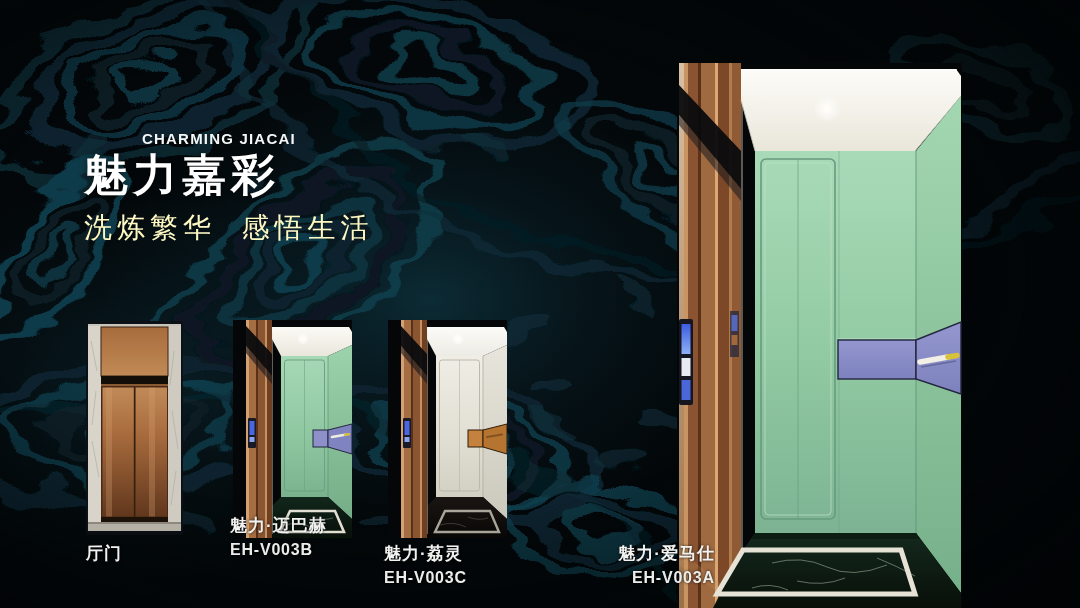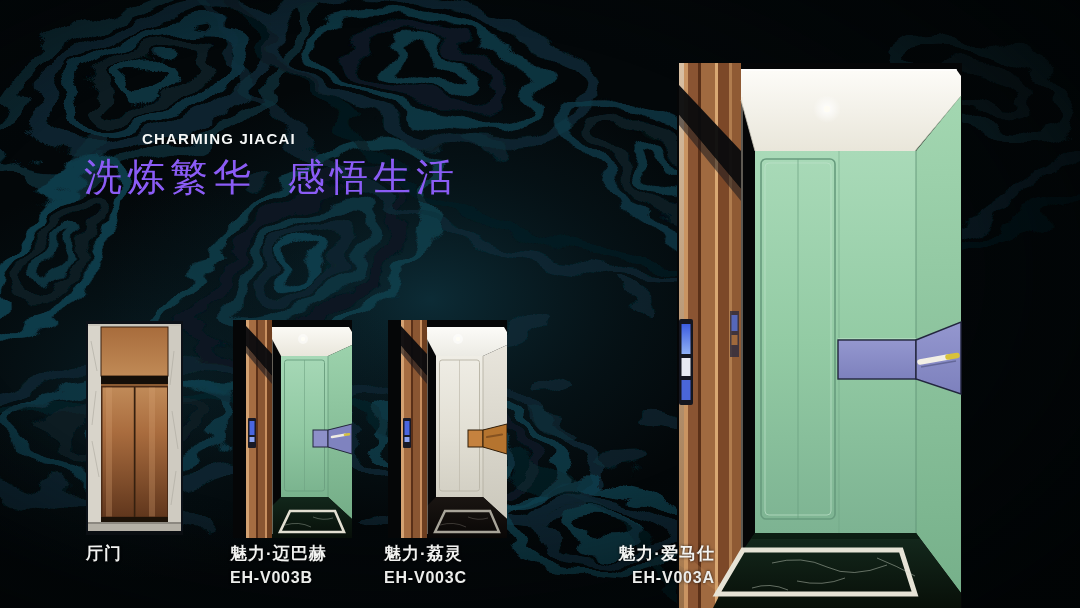--- a/index.html
+++ b/index.html
@@ -18,38 +18,38 @@
   .eyebrow {
     margin-left:58px; font-size:15px; font-weight:700;
     letter-spacing:1.2px; color:#f5f7f6;
   }
   .title {
     font-size:44px; font-weight:700; letter-spacing:5px;
     line-height:1.05; margin-top:5px; color:#ffffff;
     text-shadow:0 0 6px rgba(0,0,0,.55);
   }
   .subtitle {
-    font-size:38px; font-weight:400; letter-spacing:5px;
-    margin-top:5px; color:#8b5cf6; white-space:pre;
+    font-size:28px; font-weight:400; letter-spacing:5px;
+    margin-top:11px; color:#fef9c3; white-space:pre;
   }
 
   
   .card { position:absolute; z-index:2; }
   .card svg { display:block; width:100%; height:100%; }
   .card-hall { left:86px;  top:321px; width:97px;  height:214px; }
   .card-b    { left:233px; top:320px; width:119px; height:218px; }
   .card-c    { left:388px; top:320px; width:119px; height:218px; }
   .card-a    { left:677px; top:63px;  width:285px; height:545px; }
 
   
   .plabel { position:absolute; z-index:3; }
   .plabel .name  { font-size:17px; font-weight:700; letter-spacing:1px;  color:#f2f3f1; text-shadow:0 0 3px rgba(0,0,0,.8); }
   .plabel .model { font-size:16px; font-weight:700; letter-spacing:.8px; color:#ecedeb; margin-top:4px; text-shadow:0 0 3px rgba(0,0,0,.8); }
   .lbl-hall { left:86px;  top:542px; }
-  .lbl-b    { left:230px; top:542px; }
+  .lbl-b    { left:230px; top:514px; }
   .lbl-c    { left:384px; top:542px; }
   .lbl-a    { left:588px; top:542px;text-align:right; }
   .lbl-a .model { margin-left:12px;padding-left:32px; }
 </style>
 </head>
 <body>
 
 <div class="bg-wrap">
 <svg width="1080" height="608" viewBox="0 0 1080 608" preserveAspectRatio="none">
   <defs>
@@ -144,20 +144,21 @@
       <ellipse cx="660" cy="420" rx="22" ry="7" transform="rotate(12 660 420)"></ellipse>
     </g>
   </g>
 
   <rect width="1080" height="608" fill="url(#vig)"></rect>
 </svg>
 </div>
 
 <div class="layer header">
   <div class="eyebrow">CHARMING JIACAI</div>
+  <div class="title">魅力嘉彩</div>
   <div class="subtitle">洗炼繁华  感悟生活</div>
 </div>
 
 <div class="card card-hall">
 <svg viewBox="0 0 97 214">
   <defs>
     <linearGradient id="hdTrans" x1="0" y1="0" x2="0" y2="1">
       <stop offset="0" stop-color="#a86c3c"></stop>
           <stop offset="1" stop-color="#c08a56"></stop>
     </linearGradient>

